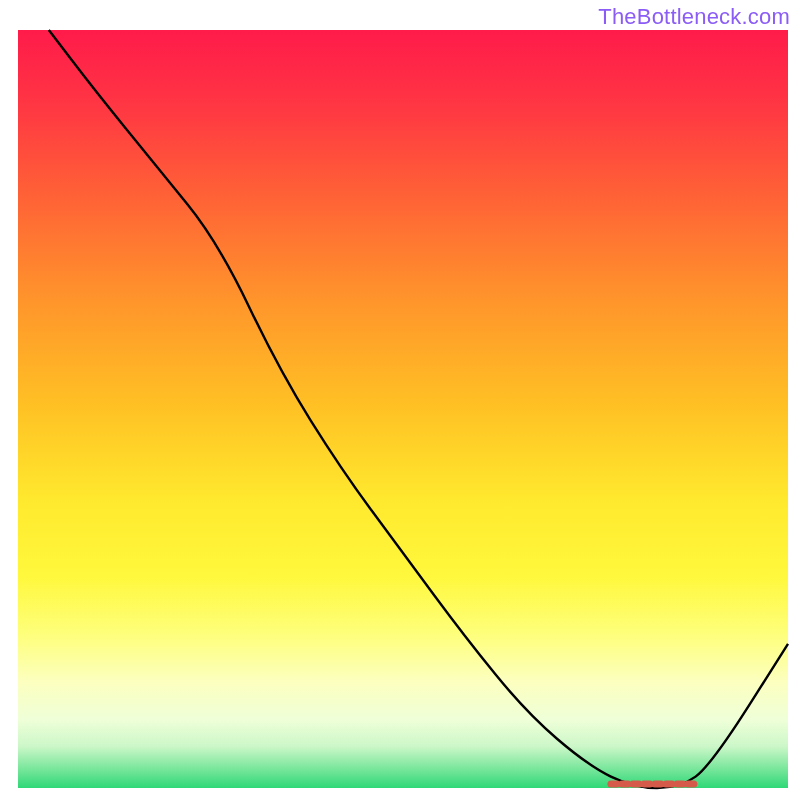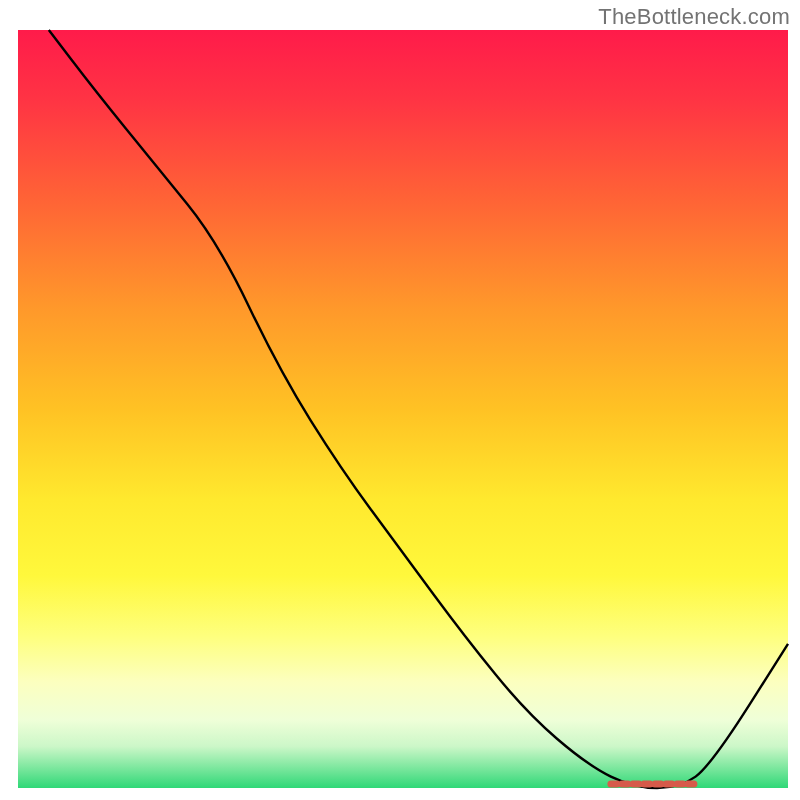--- a/index.html
+++ b/index.html
@@ -13,21 +13,21 @@
   }
   .stage {
     position: relative;
     width: 800px;
     height: 800px;
   }
   .watermark {
     position: absolute;
     top: 4px;
     right: 10px;
-    color: #737373;
+    color: #8b5cf6;
     font-size: 22px;
     font-weight: 500;
     letter-spacing: 0.2px;
     z-index: 20;
   }
   svg.plot {
     position: absolute;
     left: 0;
     top: 0;
     width: 800px;

